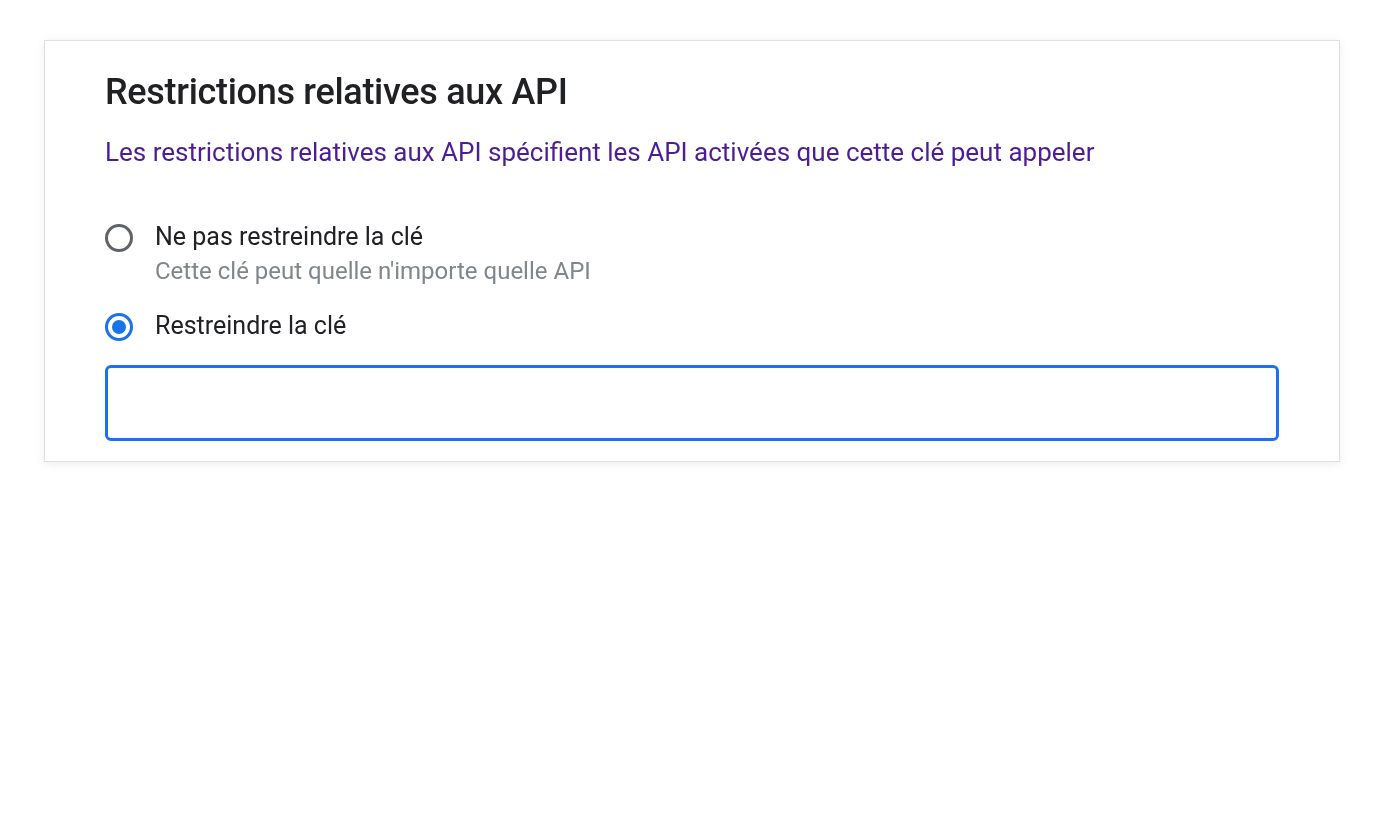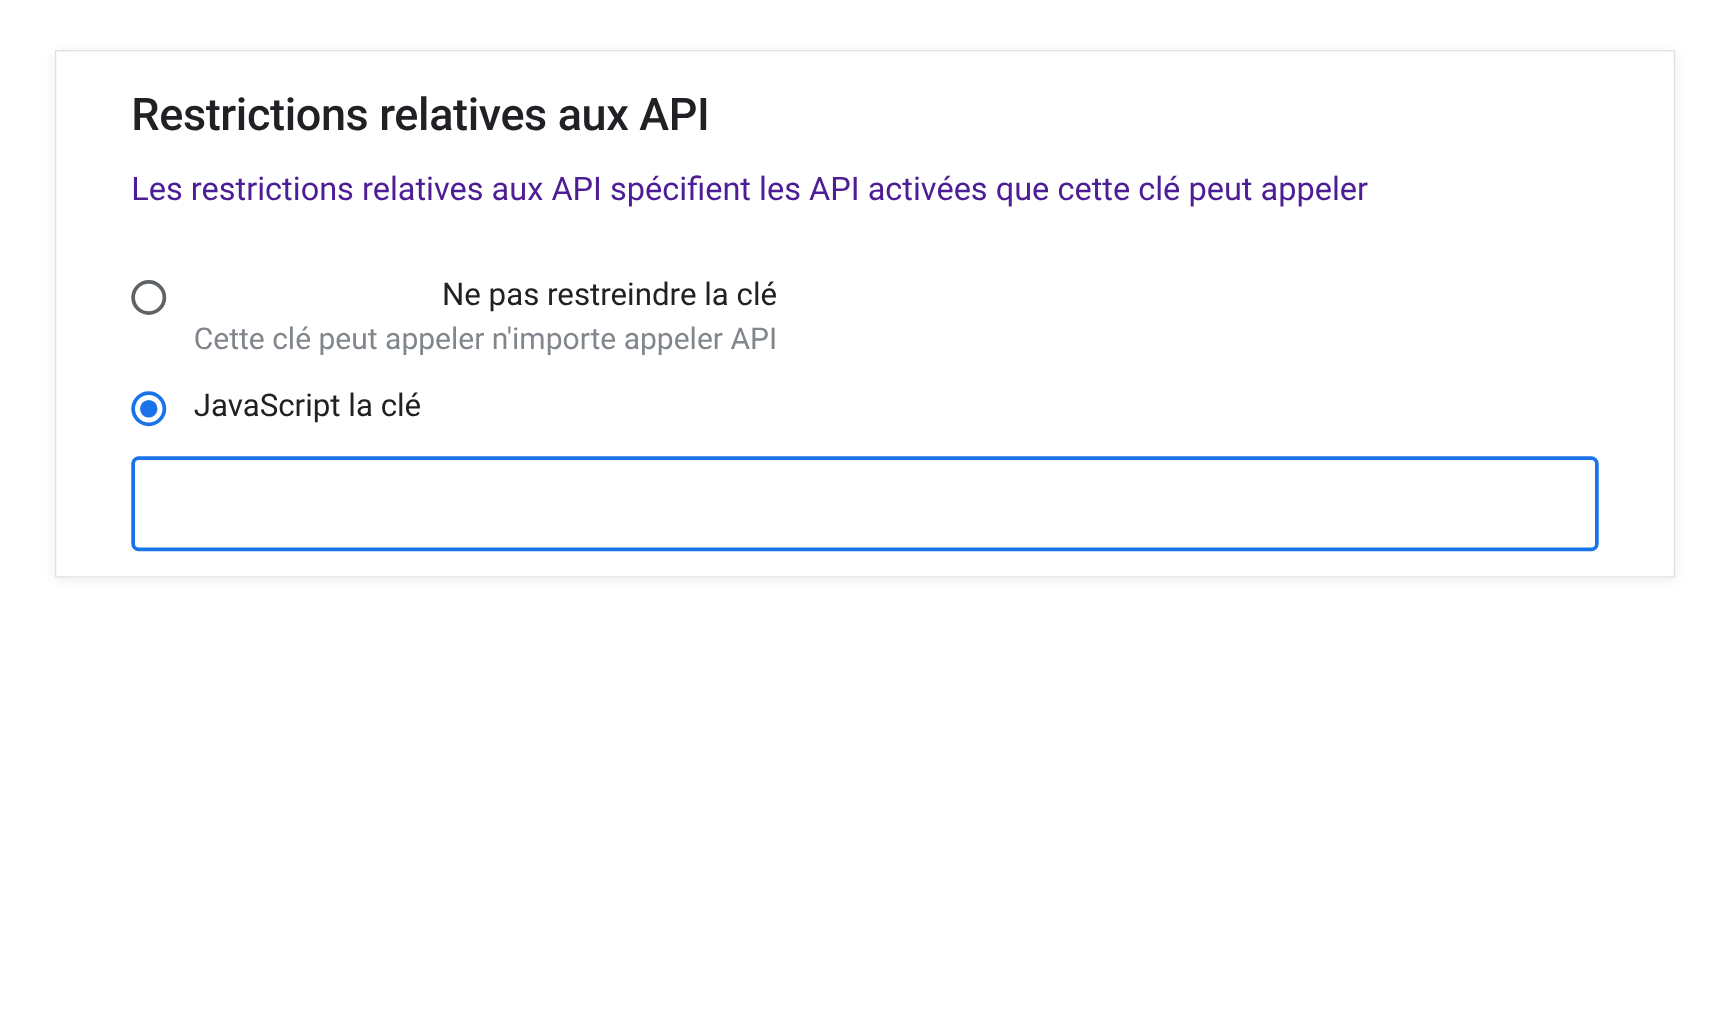--- a/index.html
+++ b/index.html
@@ -26,21 +26,21 @@
     color: #202124;
     letter-spacing: -0.3px;
   }
   .section-desc {
     font-size: 26px;
     color: #4c1d95;
     line-height: 1.5;
     margin: 0 0 50px 0;
     font-weight: 400;
   }
-  .radio-group { margin-bottom: 24px; text-align: right; }
+  .radio-group { margin-bottom: 24px; }
   .radio-row {
     display: flex;
     align-items: flex-start;
     margin-bottom: 10px;
   }
   .radio-outer {
     width: 28px;
     height: 28px;
     border: 3px solid #5f6368;
     border-radius: 50%;
@@ -151,28 +151,28 @@
 
   <h2 class="section-title">Restrictions relatives aux API</h2>
   <p class="section-desc">Les restrictions relatives aux API spécifient les API activées que cette clé peut appeler</p>
 
   <div class="radio-group">
 
     <div class="radio-row">
       <div class="radio-outer"></div>
       <div class="radio-labels">
         <span class="radio-label">Ne pas restreindre la clé</span>
-        <span class="radio-sub">Cette clé peut appeler n'importe appeler API</span>
+        <span class="radio-sub">Cette clé peut quelle n'importe quelle API</span>
       </div>
     </div>
 
     <div class="radio-row" style="margin-top:26px;">
       <div class="radio-outer selected"></div>
       <div class="radio-labels">
-        <span class="radio-label">JavaScript la clé</span>
+        <span class="radio-label">Restreindre la clé</span>
       </div>
     </div>
 
   </div>
 
   <div class="combobox-shell"></div>
 
   <div class="obscured">A</div>
   <div class="obscured2">M</div>
 

